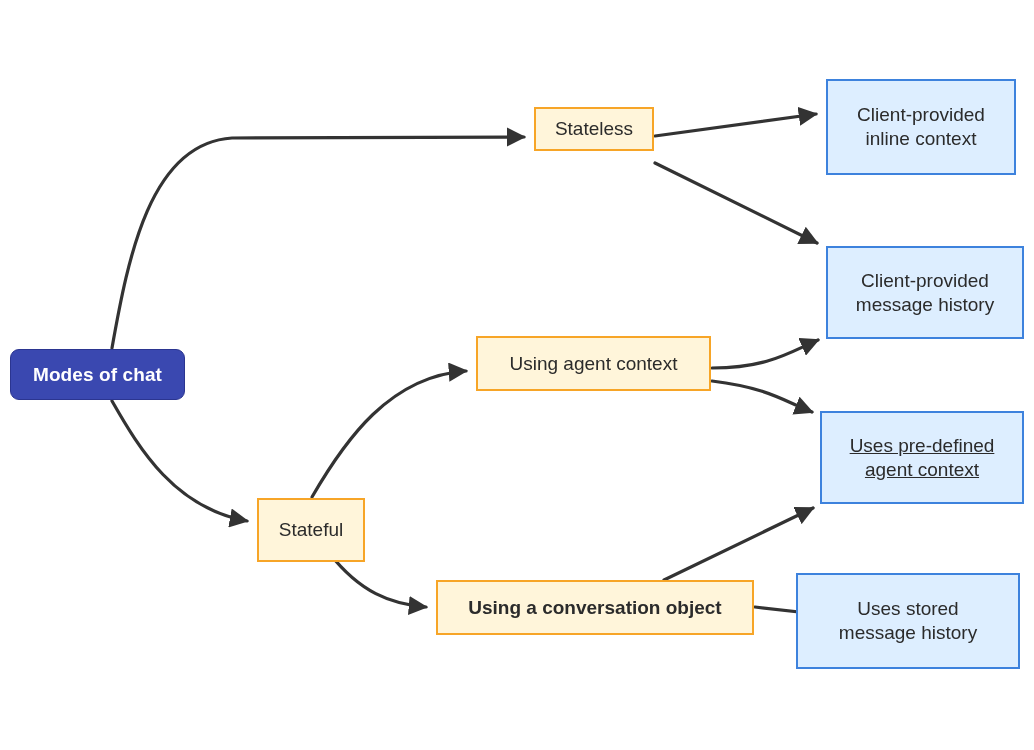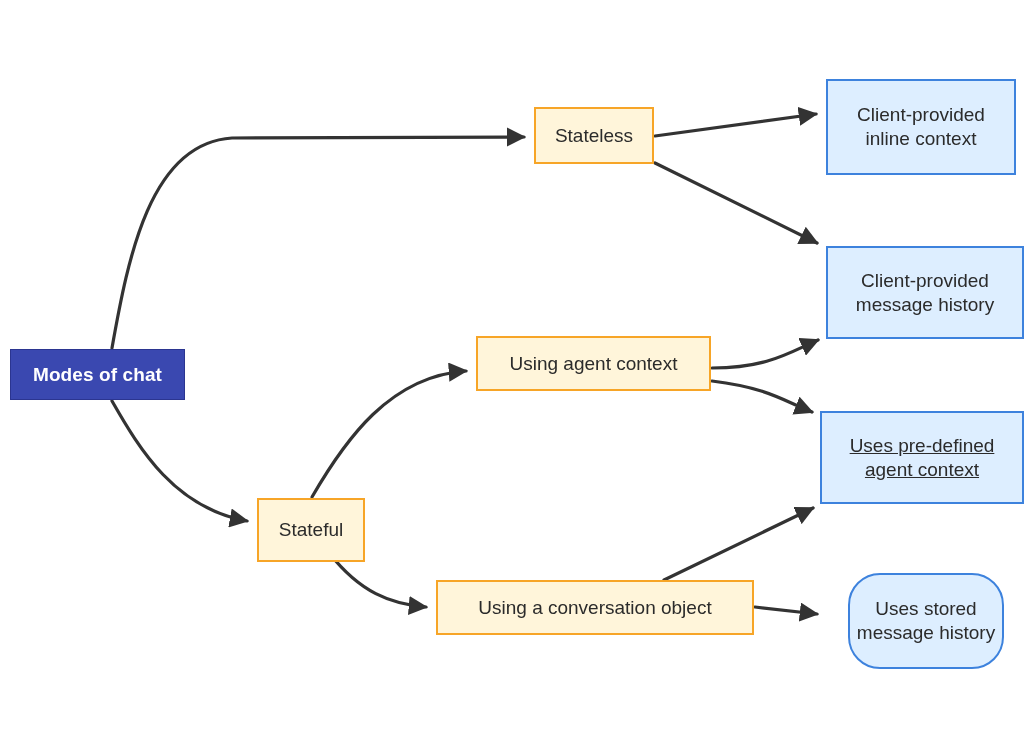--- a/index.html
+++ b/index.html
@@ -33,21 +33,21 @@
     align-items: center;
     justify-content: center;
     text-align: center;
     line-height: 1.25;
     white-space: pre-line;
     z-index: 2;
   }
   .node-root {
     background: #3a48b0;
     border: 1px solid #2b3590;
-    border-radius: 0;
+    border-radius: 9px;
     color: #ffffff;
     font-weight: bold;
     font-size: 19px;
     letter-spacing: 0.1px;
   }
   .node-branch {
     background: #fff5da;
     border: 2px solid #f7a527;
     color: #2b2b2b;
     font-size: 19px;
@@ -79,27 +79,27 @@
         <path d="M 330 554 C 360 592 390 604 426 607"></path>
         <path d="M 712 368 C 768 368 790 352 818 340"></path>
         <path d="M 712 381 C 768 388 782 400 812 412"></path>
         <path d="M 664 580 L 813 508"></path>
         <path d="M 755 607 L 817 614"></path>
       </g>
   </svg>
 
   <div id="node-layer">
       <div class="node node-root" style="left: 10px; top: 349px; width: 175px; height: 51px;"><span>Modes of chat</span></div>
-      <div class="node node-branch" style="left: 534px; top: 107px; width: 120px; height: 57px;"><span>Stateless</span></div>
+      <div class="node node-branch" style="left: 534px; top: 107px; width: 120px; height: 44px;"><span>Stateless</span></div>
       <div class="node node-branch" style="left: 257px; top: 498px; width: 108px; height: 64px;"><span>Stateful</span></div>
       <div class="node node-branch" style="left: 476px; top: 336px; width: 235px; height: 55px;"><span>Using agent context</span></div>
-      <div class="node node-branch" style="left: 436px; top: 580px; width: 318px; height: 55px;"><span>Using a conversation object</span></div>
+      <div class="node node-branch" style="left: 436px; top: 580px; width: 318px; height: 55px; font-weight: bold;"><span>Using a conversation object</span></div>
       <div class="node node-leaf" style="left: 826px; top: 79px; width: 190px; height: 96px;"><span>Client-provided
 inline context</span></div>
       <div class="node node-leaf" style="left: 826px; top: 246px; width: 198px; height: 93px;"><span>Client-provided
 message history</span></div>
       <div class="node node-leaf" style="left: 820px; top: 411px; width: 204px; height: 93px; text-decoration: underline;"><span>Uses pre-defined
 agent context</span></div>
-      <div class="node node-leaf" style="left: 848px; top: 573px; width: 156px; height: 96px; border-radius: 32px;"><span>Uses stored
+      <div class="node node-leaf" style="left: 796px; top: 573px; width: 224px; height: 96px;"><span>Uses stored
 message history</span></div>
     </div>
 
 </div>
 
 </body></html>

